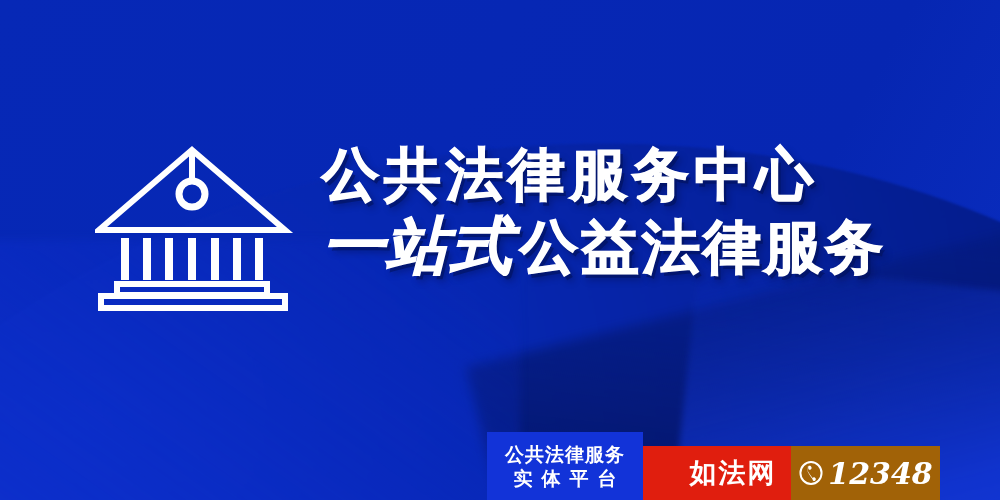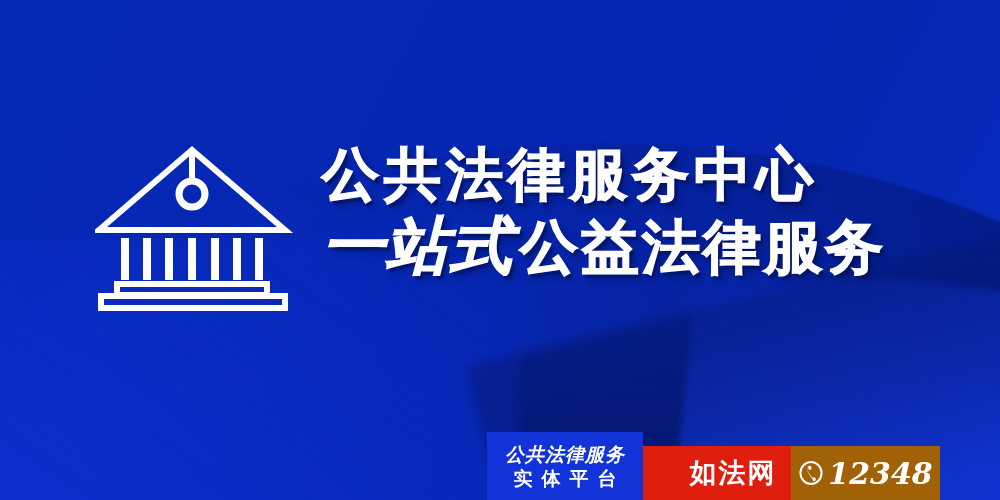--- a/index.html
+++ b/index.html
@@ -126,21 +126,20 @@
     align-items: center;
     justify-content: center;
     box-sizing: border-box;
     padding: 4px 0 2px;
   }
   .badge-blue .bb1 {
     font-size: 19px;
     font-weight: 700;
     letter-spacing: 1px;
     line-height: 1.25;
-    font-style: italic;
   }
   .badge-blue .bb2 {
     font-size: 19px;
     font-weight: 700;
     letter-spacing: 9px;
     text-indent: 9px;
     line-height: 1.25;
   }
   .badge-red {
     position: absolute;

